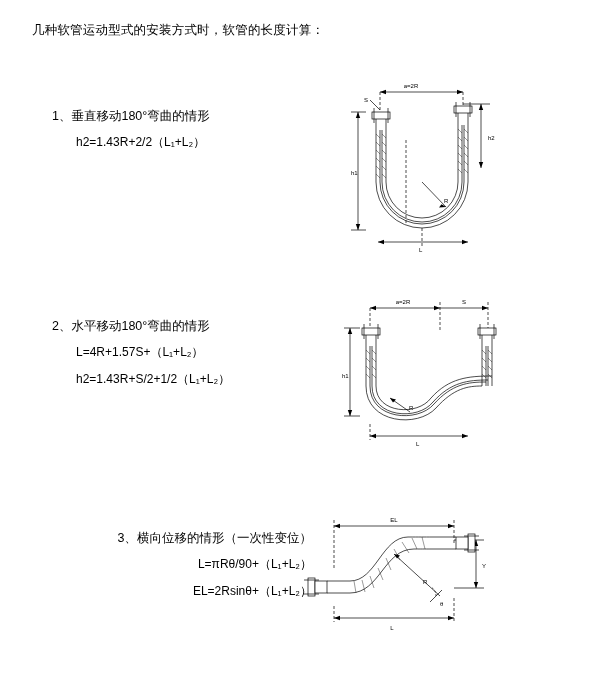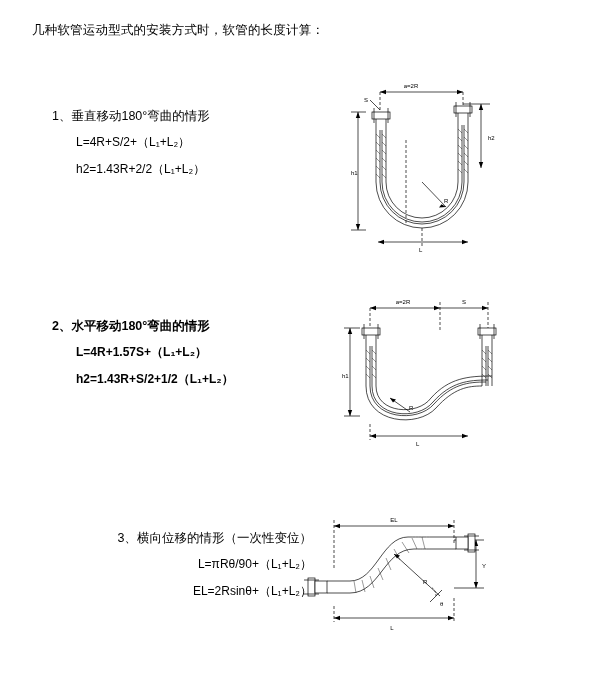--- a/index.html
+++ b/index.html
@@ -67,21 +67,20 @@
 </head>
 <body>
 
 <div class="page">
 
   <div class="heading">几种软管运动型式的安装方式时，软管的长度计算：</div>
 
   <div class="case" style="top:108px;">
     <div class="case-text" style="top:0;">
       <div class="case-title">1、垂直移动180°弯曲的情形</div>
-      <div class="case-line">L=4R+S/2+（L₁+L₂）</div>
       <div class="case-line">h2=1.43R+2/2（L₁+L₂）</div>
     </div>
 
     <div class="fig" style="left:318px; top:-38px;">
       <svg width="190" height="200" viewBox="0 0 190 200">
         <g stroke="#000" fill="none" stroke-width="0.7">
 
           <line x1="62" y1="22" x2="145" y2="22"></line>
           <path d="M62 22 l6 -2.2 v4.4 z" fill="#000" stroke="none"></path>
           <path d="M145 22 l-6 -2.2 v4.4 z" fill="#000" stroke="none"></path>
@@ -172,21 +171,21 @@
           <text x="33" y="105" class="tiny6">h1</text>
           <text x="126" y="133" class="tiny6">R</text>
           <text x="101" y="182" class="tiny6">L</text>
           <text x="46" y="32" class="tiny6">S</text>
         </g>
       </svg>
     </div>
   </div>
 
   <div class="case" style="top:318px;">
-    <div class="case-text" style="top:0;font-weight:bold;">
+    <div class="case-text" style="top:0;">
       <div class="case-title">2、水平移动180°弯曲的情形</div>
       <div class="case-line">L=4R+1.57S+（L₁+L₂）</div>
       <div class="case-line">h2=1.43R+S/2+1/2（L₁+L₂）</div>
     </div>
 
     <div class="fig" style="left:318px; top:-28px;">
       <svg width="190" height="165" viewBox="0 0 190 165">
         <g stroke="#000" fill="none" stroke-width="0.7">
 
           <line x1="52" y1="18" x2="122" y2="18"></line>

